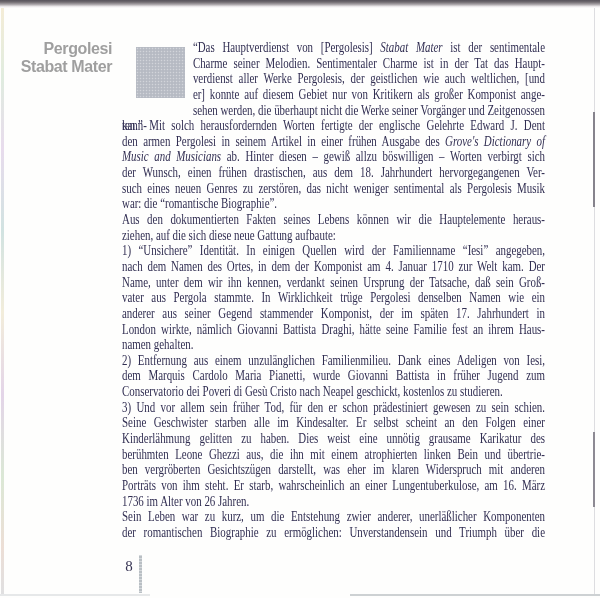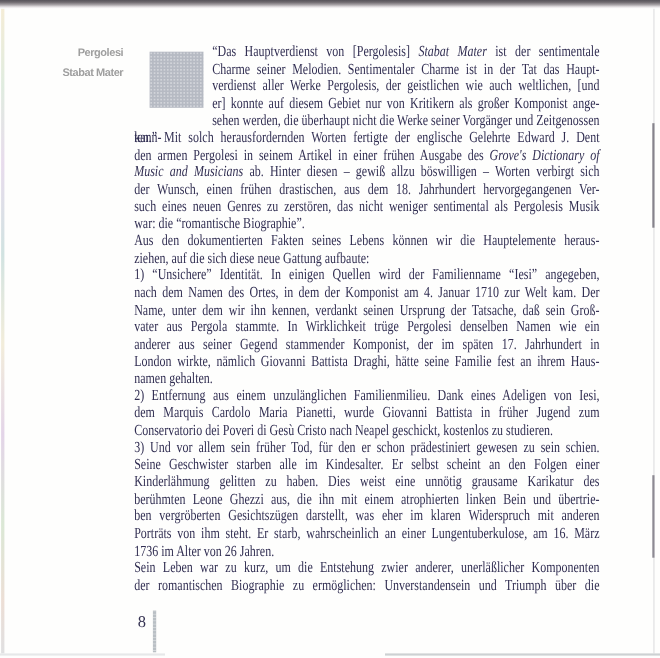--- a/index.html
+++ b/index.html
@@ -19,21 +19,21 @@
   }
   .edge-right { position:absolute; left:594px; top:8px; width:1px; height:586px; background:#dddde0; }
   .edge-right-dash1 { position:absolute; left:593px; top:112px; width:2px; height:95px; background:#86838c; }
   .edge-right-dash2 { position:absolute; left:593px; top:432px; width:2px; height:75px; background:#8d8a93; }
   .edge-bottom { position:absolute; left:350px; top:594px; width:250px; height:2px; background:#cdd1d3; }
   .edge-bottom-left { position:absolute; left:0; top:594px; width:150px; height:2px; background:#e6e8e9; }
 
   .header-title {
     position:absolute; left:0; top:40px; width:112px; text-align:right;
     font-family:"Liberation Sans", sans-serif; font-weight:bold;
-    font-size:10px; line-height:17.5px; letter-spacing:-0.4px;
+    font-size:16px; line-height:17.5px; letter-spacing:-0.4px;
     color:#9f9f9f;
   }
   .gray-square {
     position:absolute; left:136px; top:47px; width:49px; height:51px;
     background-color:#b6bac3;
     background-image:radial-gradient(circle, rgba(255,255,255,0.38) 0.6px, transparent 1.1px);
     background-size:3px 3px;
   }
   .body-text {
     position:absolute; left:122px; top:40px; width:543px;

